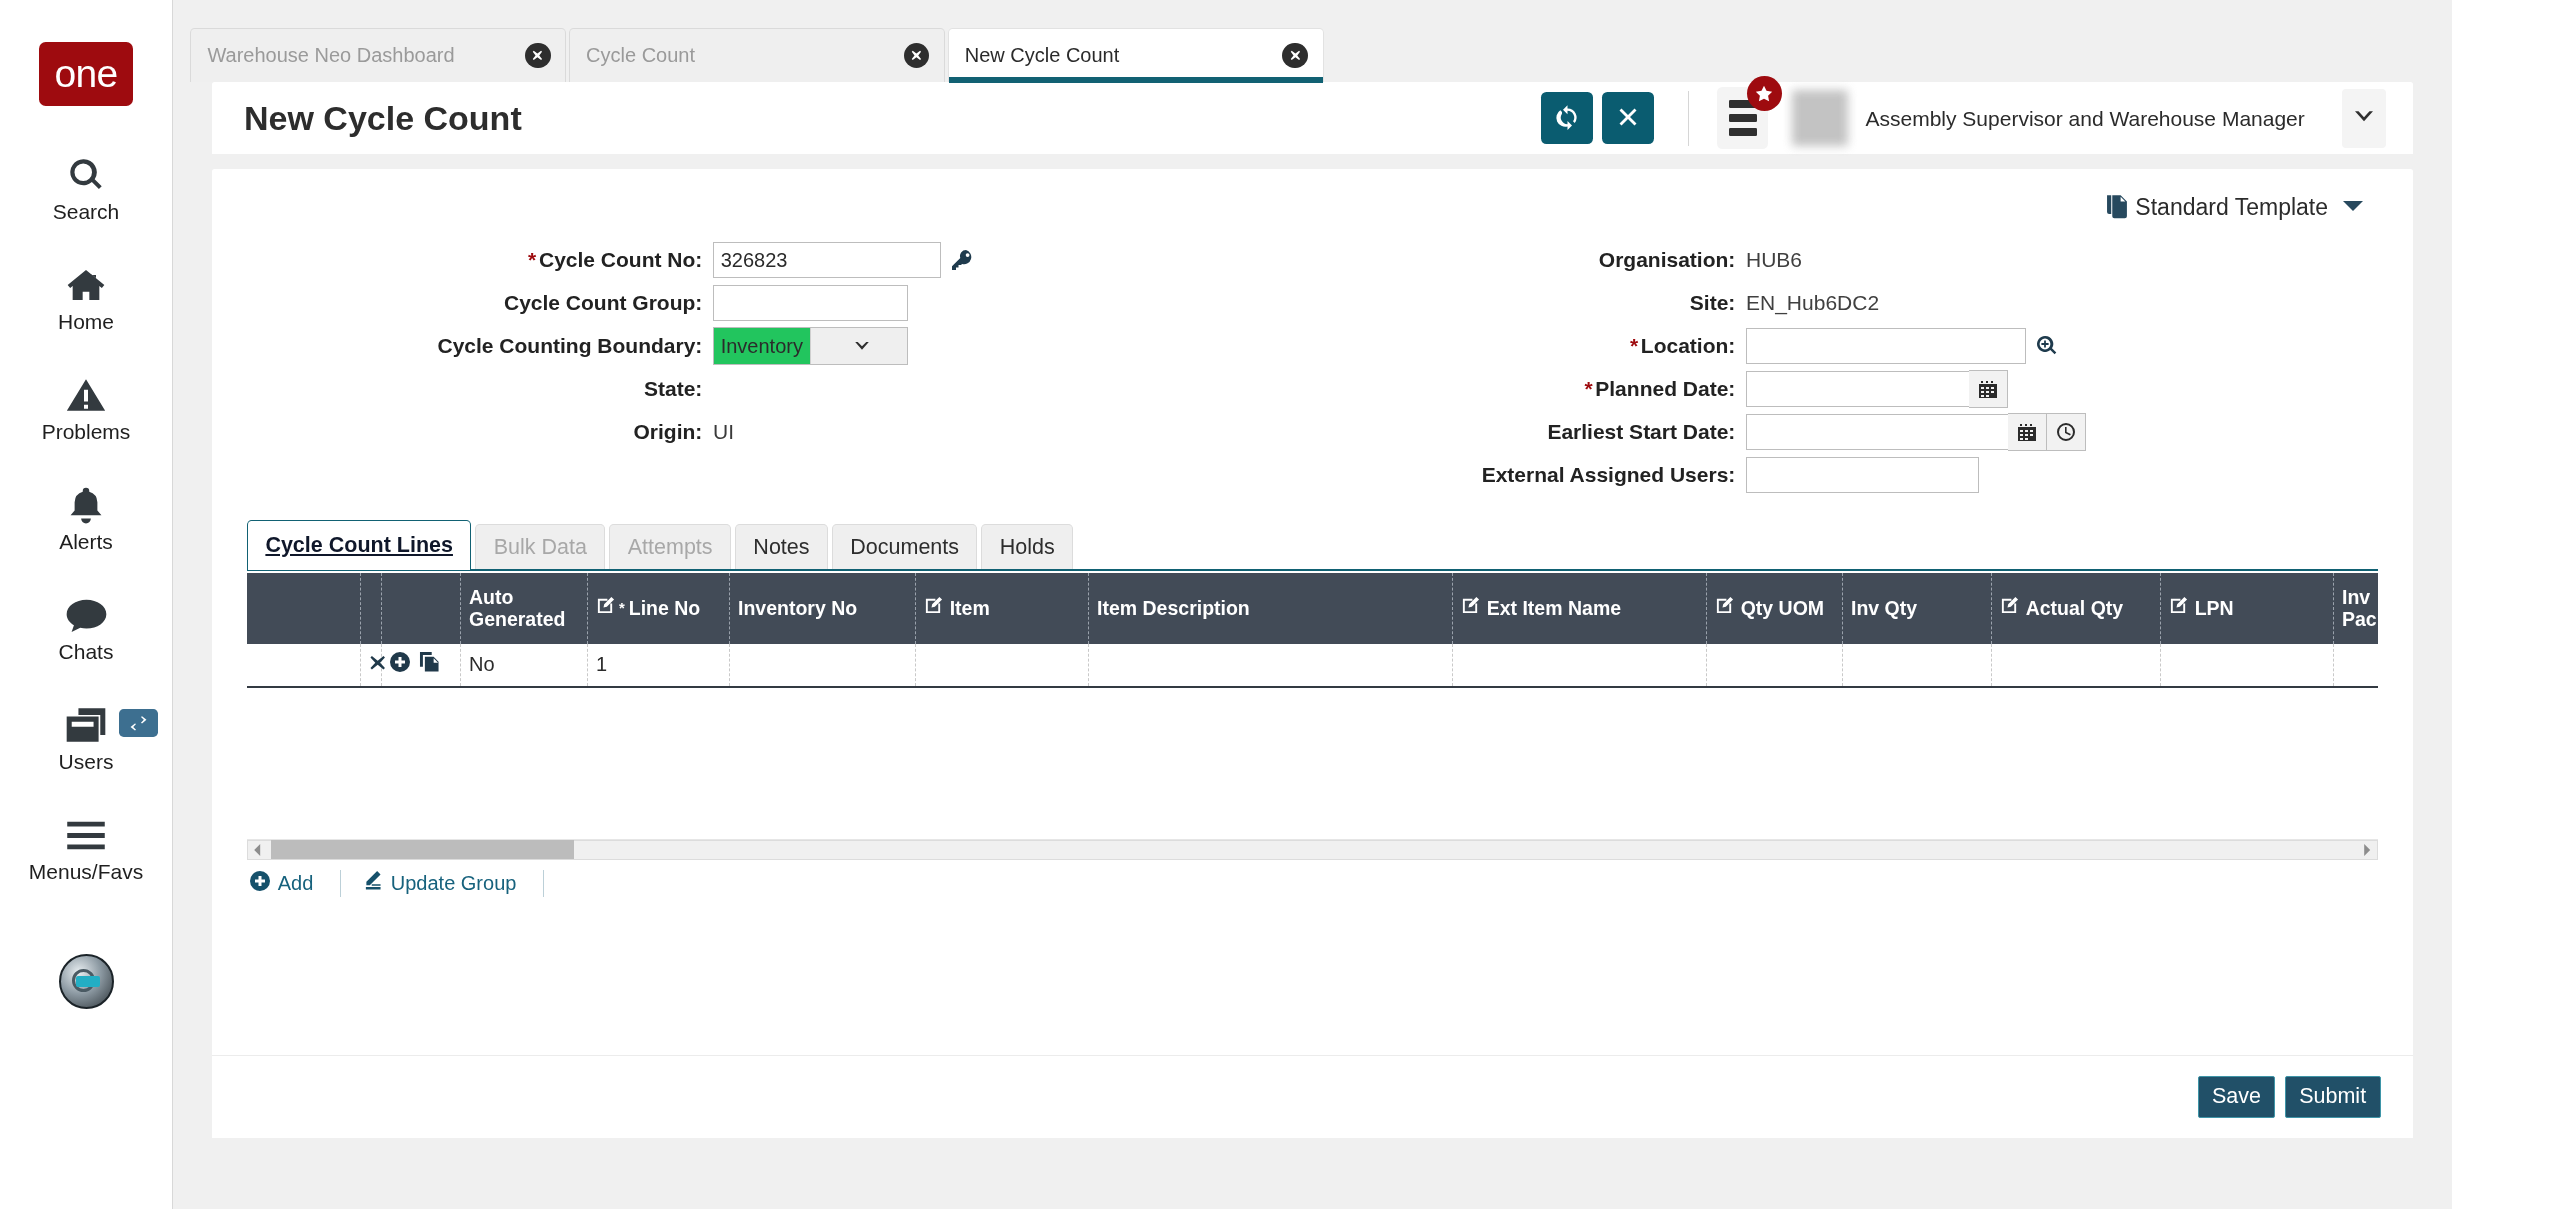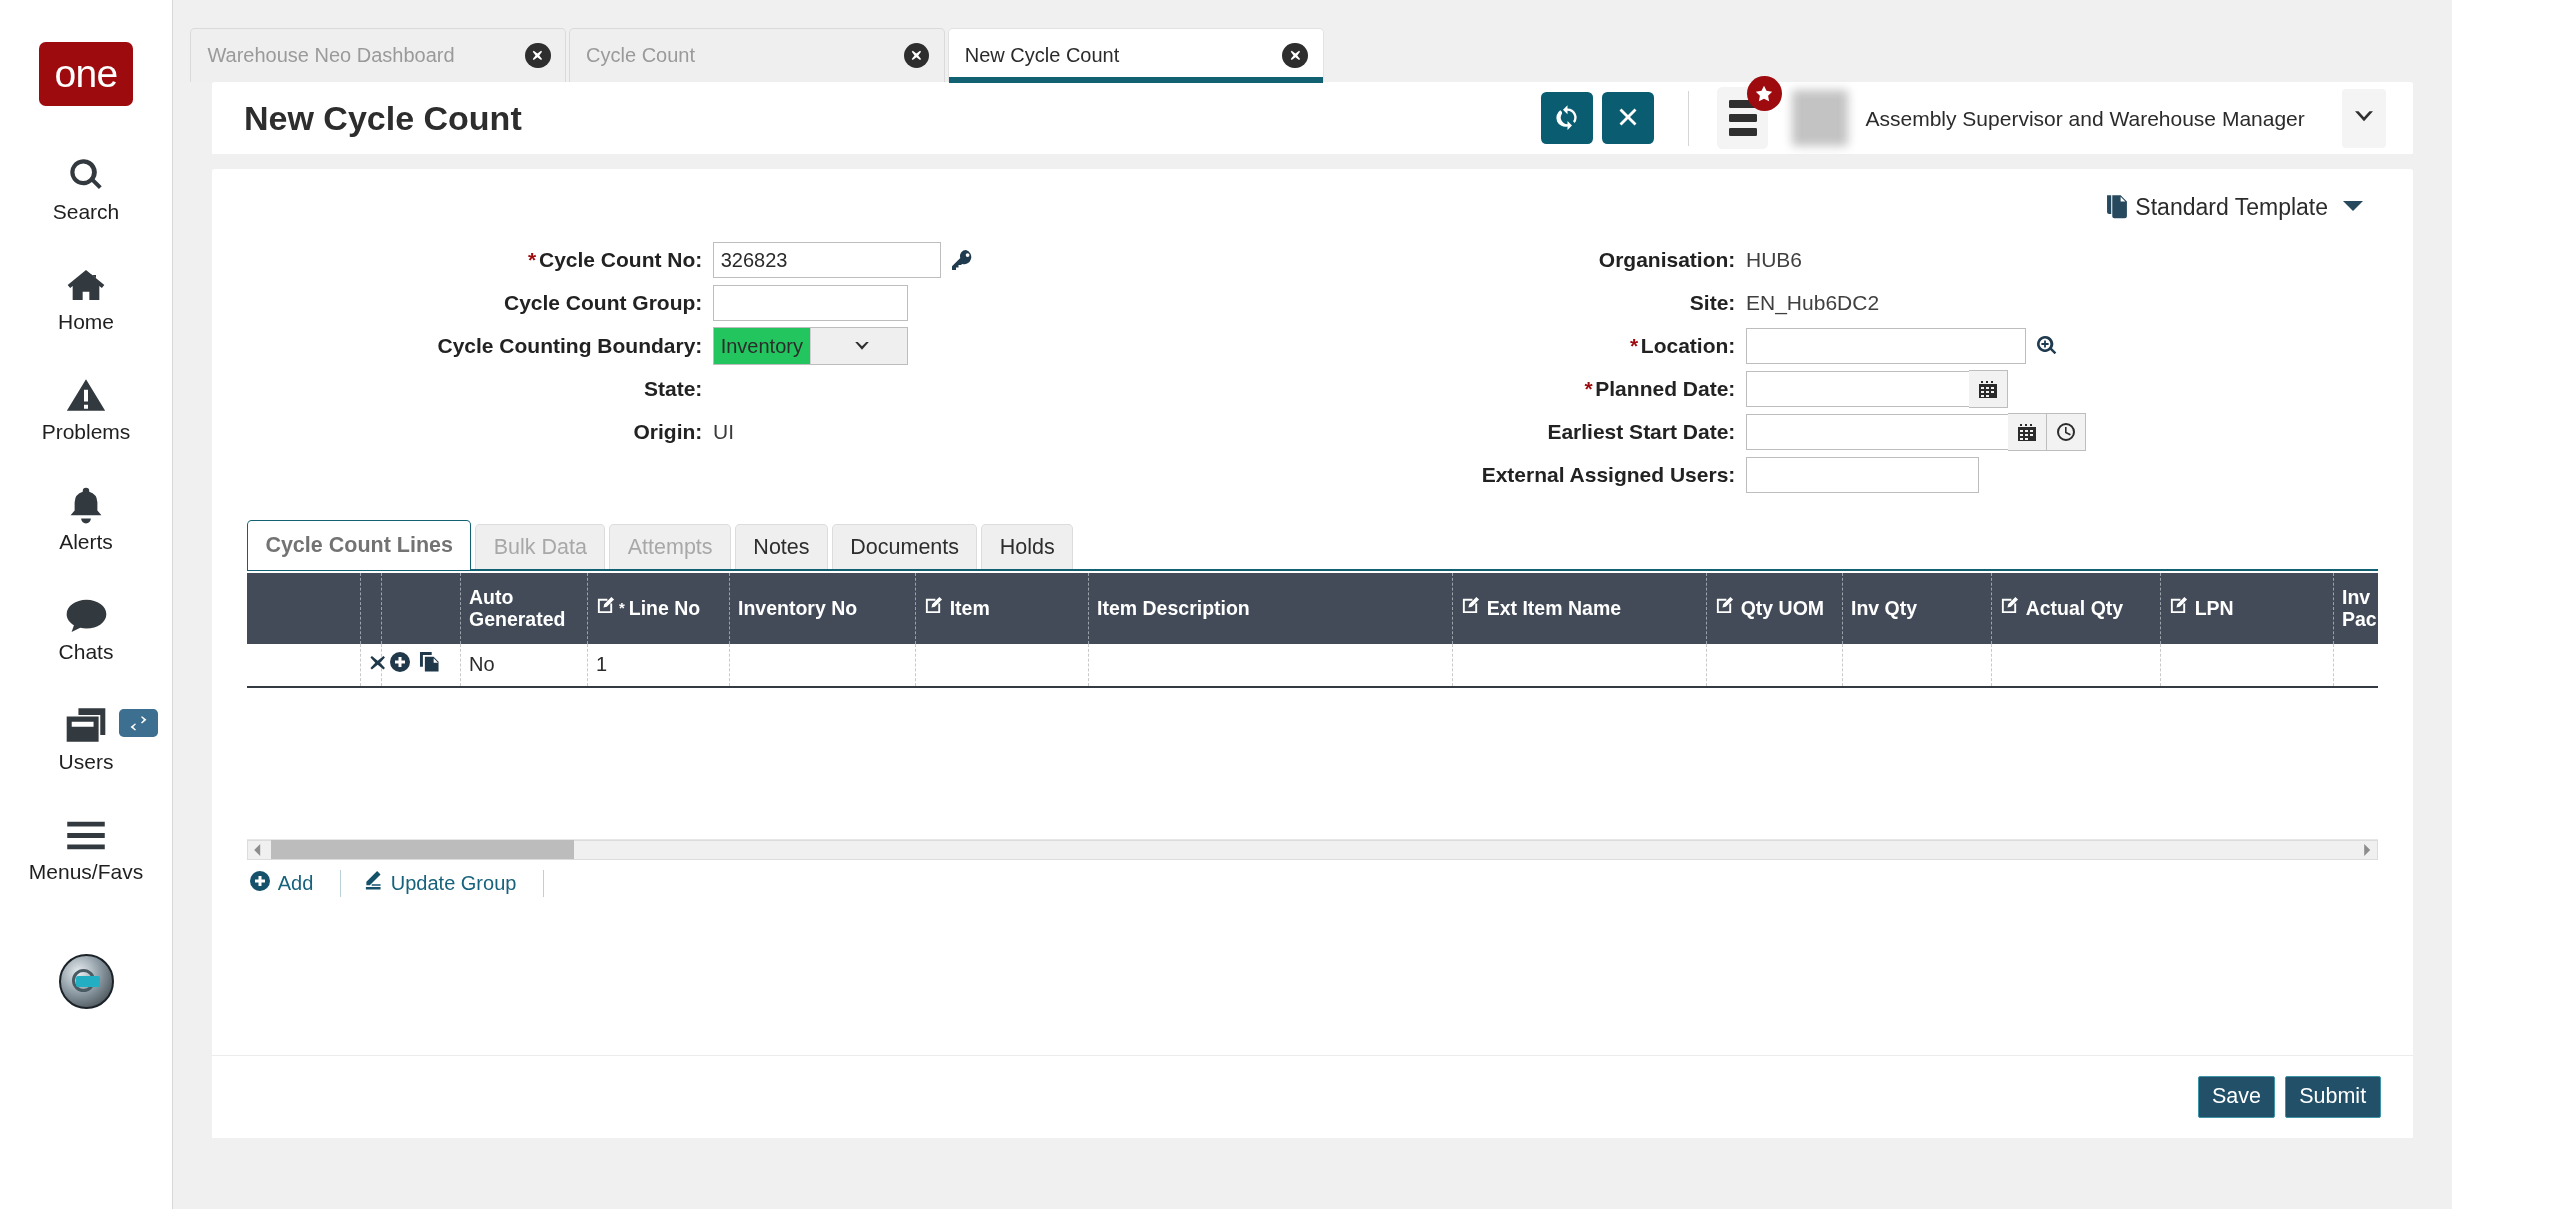--- a/index.html
+++ b/index.html
@@ -163,21 +163,21 @@
   .tabs-row { display: flex; align-items: flex-end; margin-top: 23px; padding-left: 4px; }
   .ftab {
     height: 46px; background: #efefef; border: 0.7px solid #dcdcdc; border-bottom: none;
     border-radius: 4.7px 4.7px 0 0; display: flex; align-items: center; padding: 0 17.4px;
     font-size: 21.5px; color: #8e8e8e; margin-right: 4px; cursor: pointer; position: relative;
   }
   .ftab.dim { color: #a8a8a8; }
   .ftab.dark { color: #2d2d2d; }
   .ftab.active {
     background: #ffffff; border: 1.3px solid #116173; border-bottom: none;
-    color: #737373; font-weight: bold; height: 50px; z-index: 3;
+    color: #0f172a; font-weight: bold; height: 50px; z-index: 3; text-decoration: underline;
   }
   .tabs-underline { height: 2.7px; background: #116173; margin: 0 4px; position: relative; top: -1.3px; }
 
   
   .tbl-wrap { margin: 0 4px; }
   .tbl { width: 100%; border-collapse: collapse; table-layout: fixed; }
   .tbl thead th {
     background: #424b57; color: #ffffff; font-size: 19.5px; font-weight: bold;
     height: 71px; text-align: left; padding: 0 8px; vertical-align: middle;
     border-right: 0.7px dashed #9aa2ac; white-space: normal; line-height: 1.15;

